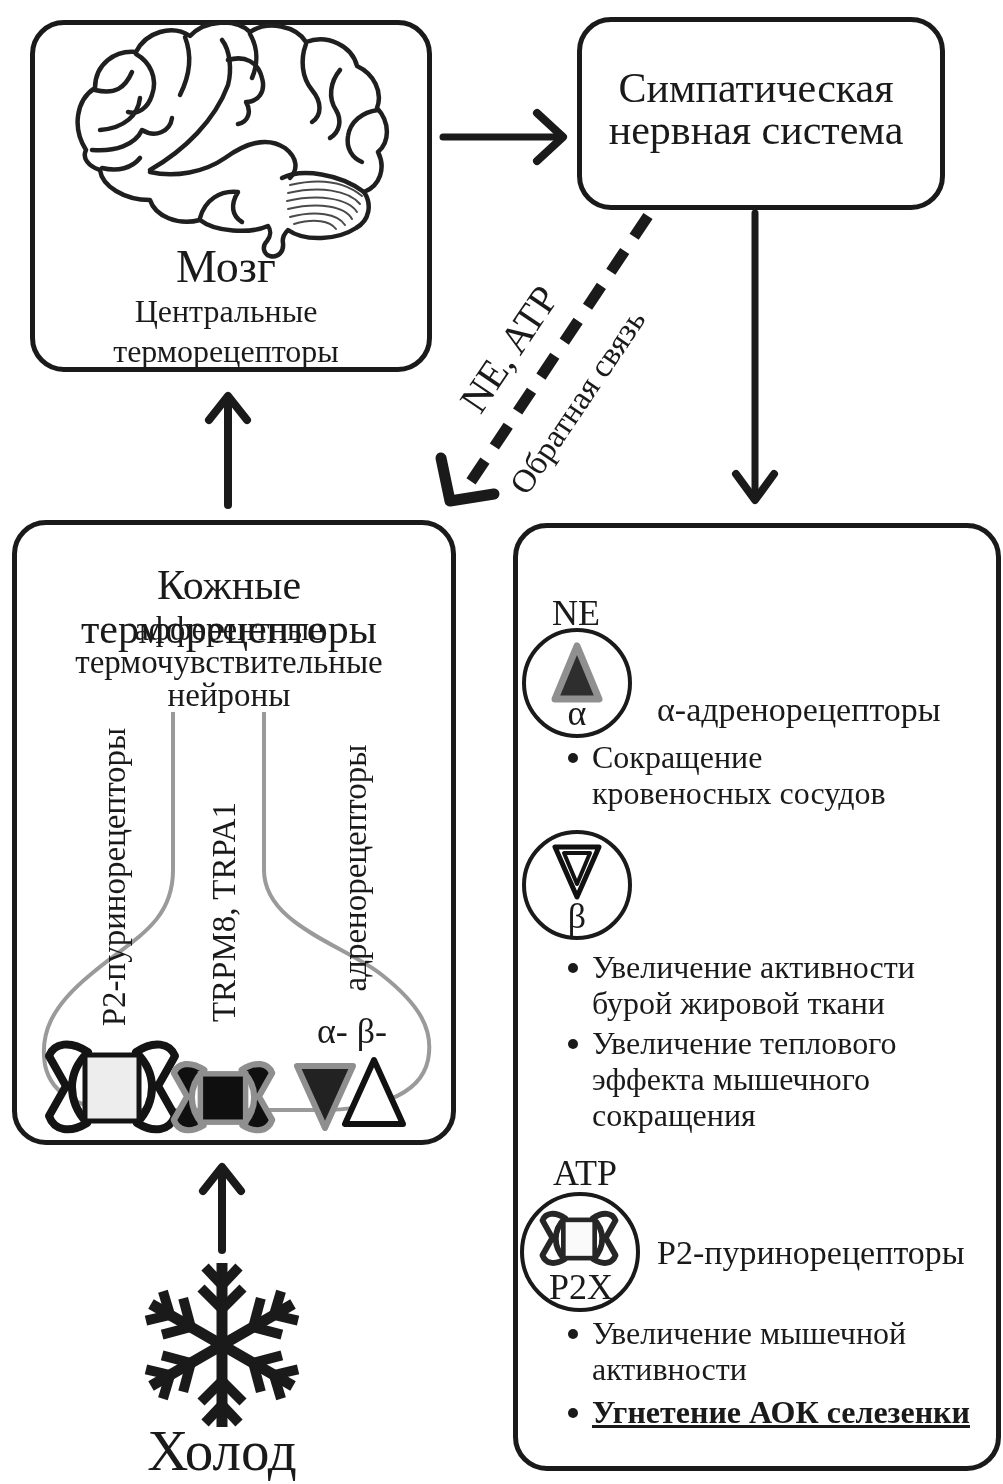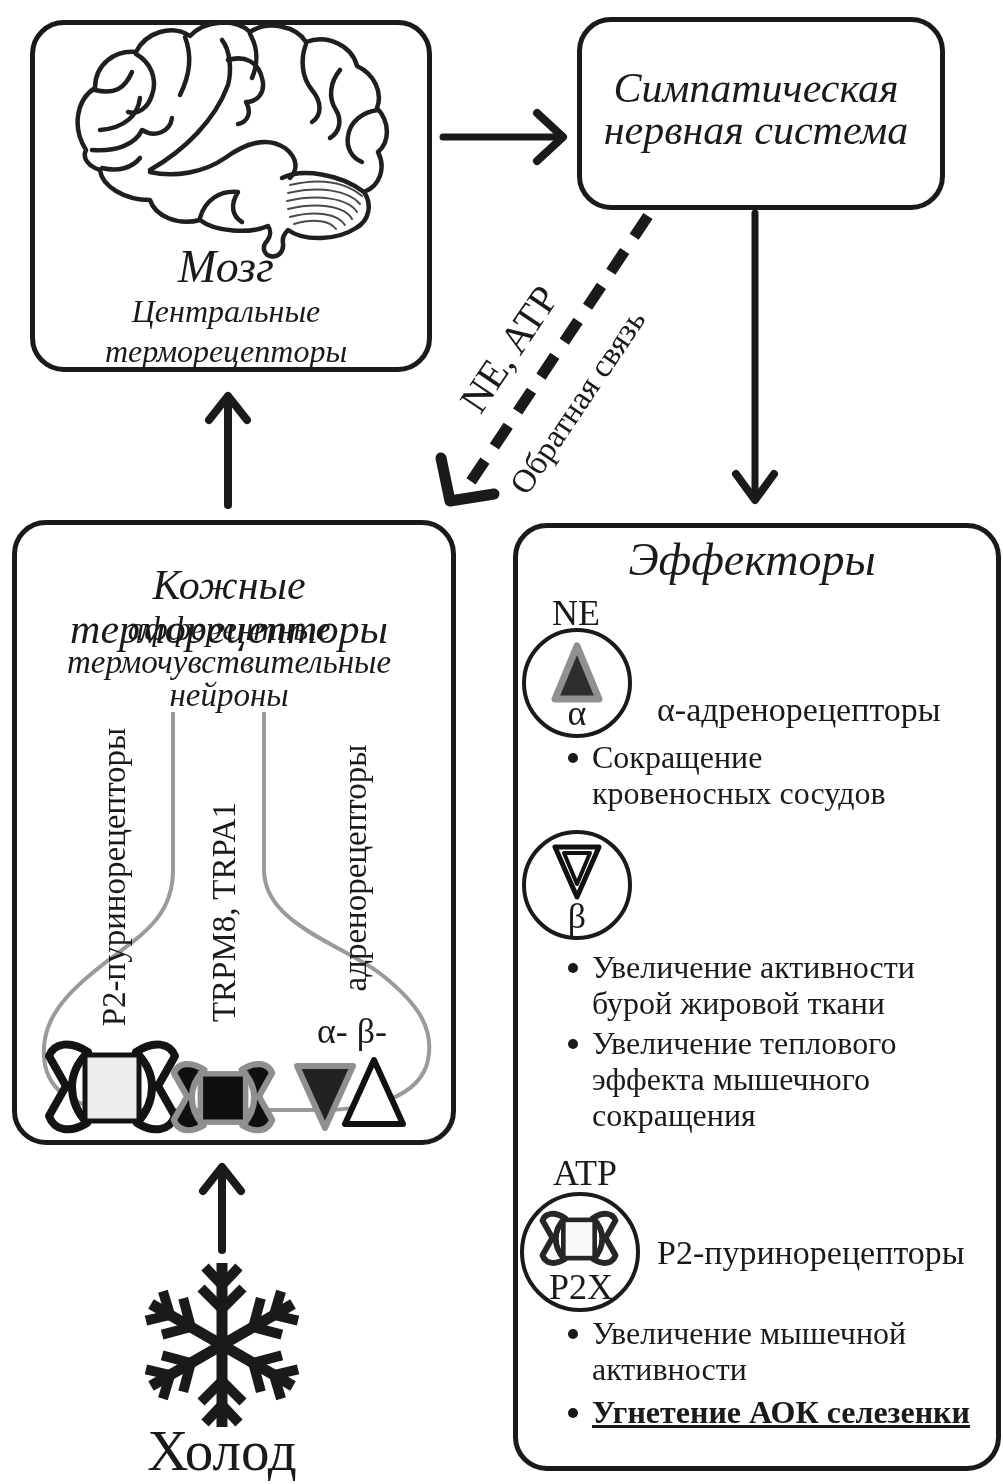--- a/index.html
+++ b/index.html
@@ -4,21 +4,21 @@
 <style>
   html,body{margin:0;padding:0;background:#fff;}
   #canvas{
     position:relative;width:1003px;height:1484px;background:#ffffff;overflow:hidden;
     font-family:"Liberation Serif","DejaVu Serif",serif;color:#1a1a1a;
   }
   .box{position:absolute;border:5px solid #1a1a1a;border-radius:34px;z-index:0;background:transparent;}
   svg.overlay{position:absolute;left:0;top:0;z-index:1;pointer-events:none;}
   .t{position:absolute;z-index:2;color:#1a1a1a;}
   .pre{white-space:pre-line;}
-  .ctr{text-align:center;font-style:italic;}
+  .ctr{text-align:center;}
   .cc{transform:translate(-50%,-50%);}
   .rot56{transform:translate(-50%,-50%) rotate(-56deg);white-space:nowrap;}
   .vlabel{transform:translate(-50%,-50%) rotate(-90deg);white-space:nowrap;font-size:33px;}
   .flexcenter{display:flex;align-items:center;justify-content:center;}
   .bullet{position:absolute;z-index:2;display:flex;align-items:flex-start;}
   .bullet::before{content:"";flex:0 0 auto;width:10px;height:10px;border-radius:50%;background:#1a1a1a;margin:14px 14px 0 0;}
   .btext{font-size:32px;line-height:36px;white-space:pre-line;}
   .strong-underline .btext{font-weight:bold;text-decoration:underline;white-space:nowrap;}
   .rname{font-size:34px;white-space:nowrap;}
   .ligand{font-size:36px;white-space:nowrap;}
@@ -188,21 +188,20 @@
   <div class="t ctr pre" style="left:12px;top:613px;width:434px;font-size:33px;line-height:33px;">афферентные
 термочувствительные
 нейроны</div>
   <div class="t vlabel" style="left:114px;top:877px;">Р2-пуринорецепторы</div>
   <div class="t vlabel" style="left:224px;top:912px;">TRPM8, TRPA1</div>
   <div class="t vlabel" style="left:355px;top:868px;">адренорецепторы</div>
   <div class="t cc" style="left:352px;top:1031px;font-size:36px;white-space:nowrap;">α- β-</div>
 
   <div class="t cc" style="left:222px;top:1450px;font-size:57px;white-space:nowrap;">Холод</div>
 
-  <div class="t ctr" style="left:513px;top:533px;width:478px;font-size:46px;">Эффекторы</div>
 
   <div class="t ligand" style="left:552px;top:592px;">NE</div>
   <div class="t cc" style="left:577px;top:713px;font-size:36px;">α</div>
   <div class="t rname" style="left:657px;top:653px;margin-top:38px;">α-адренорецепторы</div>
   <div class="bullet" style="left:568px;top:739px;">
     <div class="btext">Сокращение
 кровеносных сосудов</div>
   </div>
 
   <div class="t cc" style="left:577px;top:916px;font-size:36px;">β</div>

